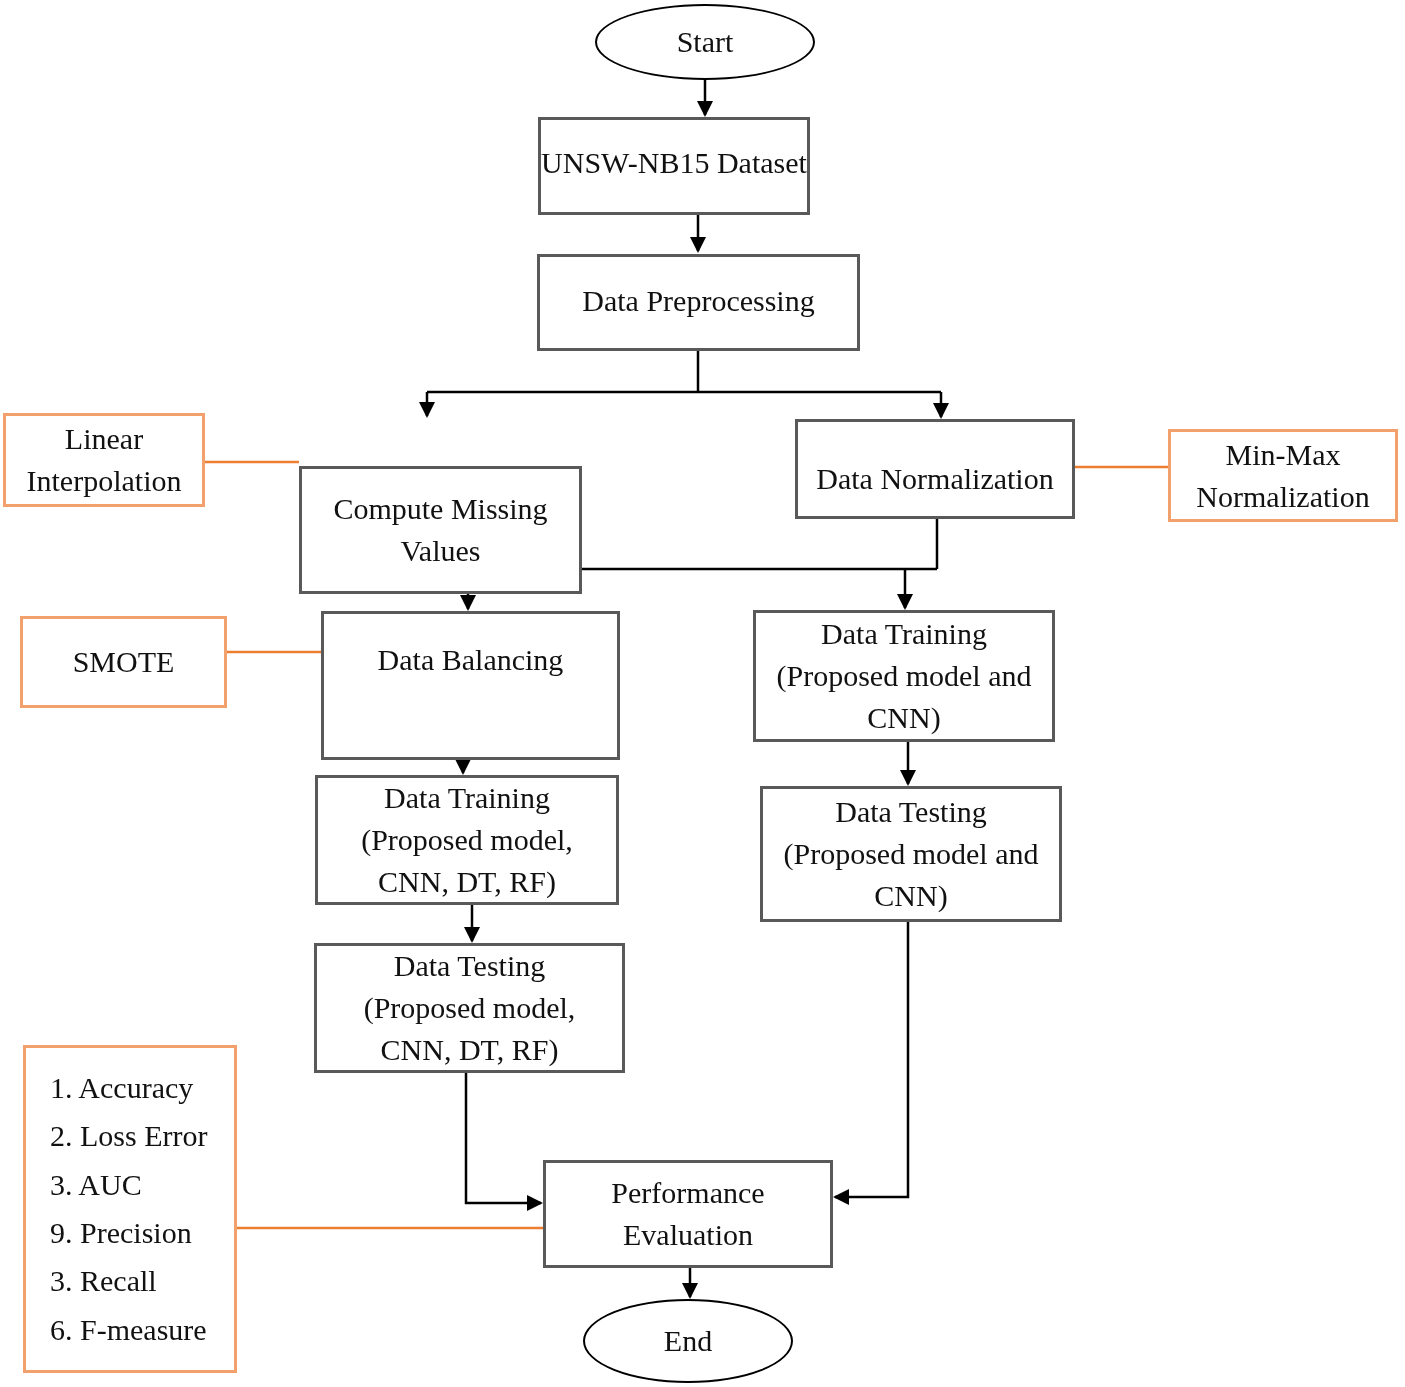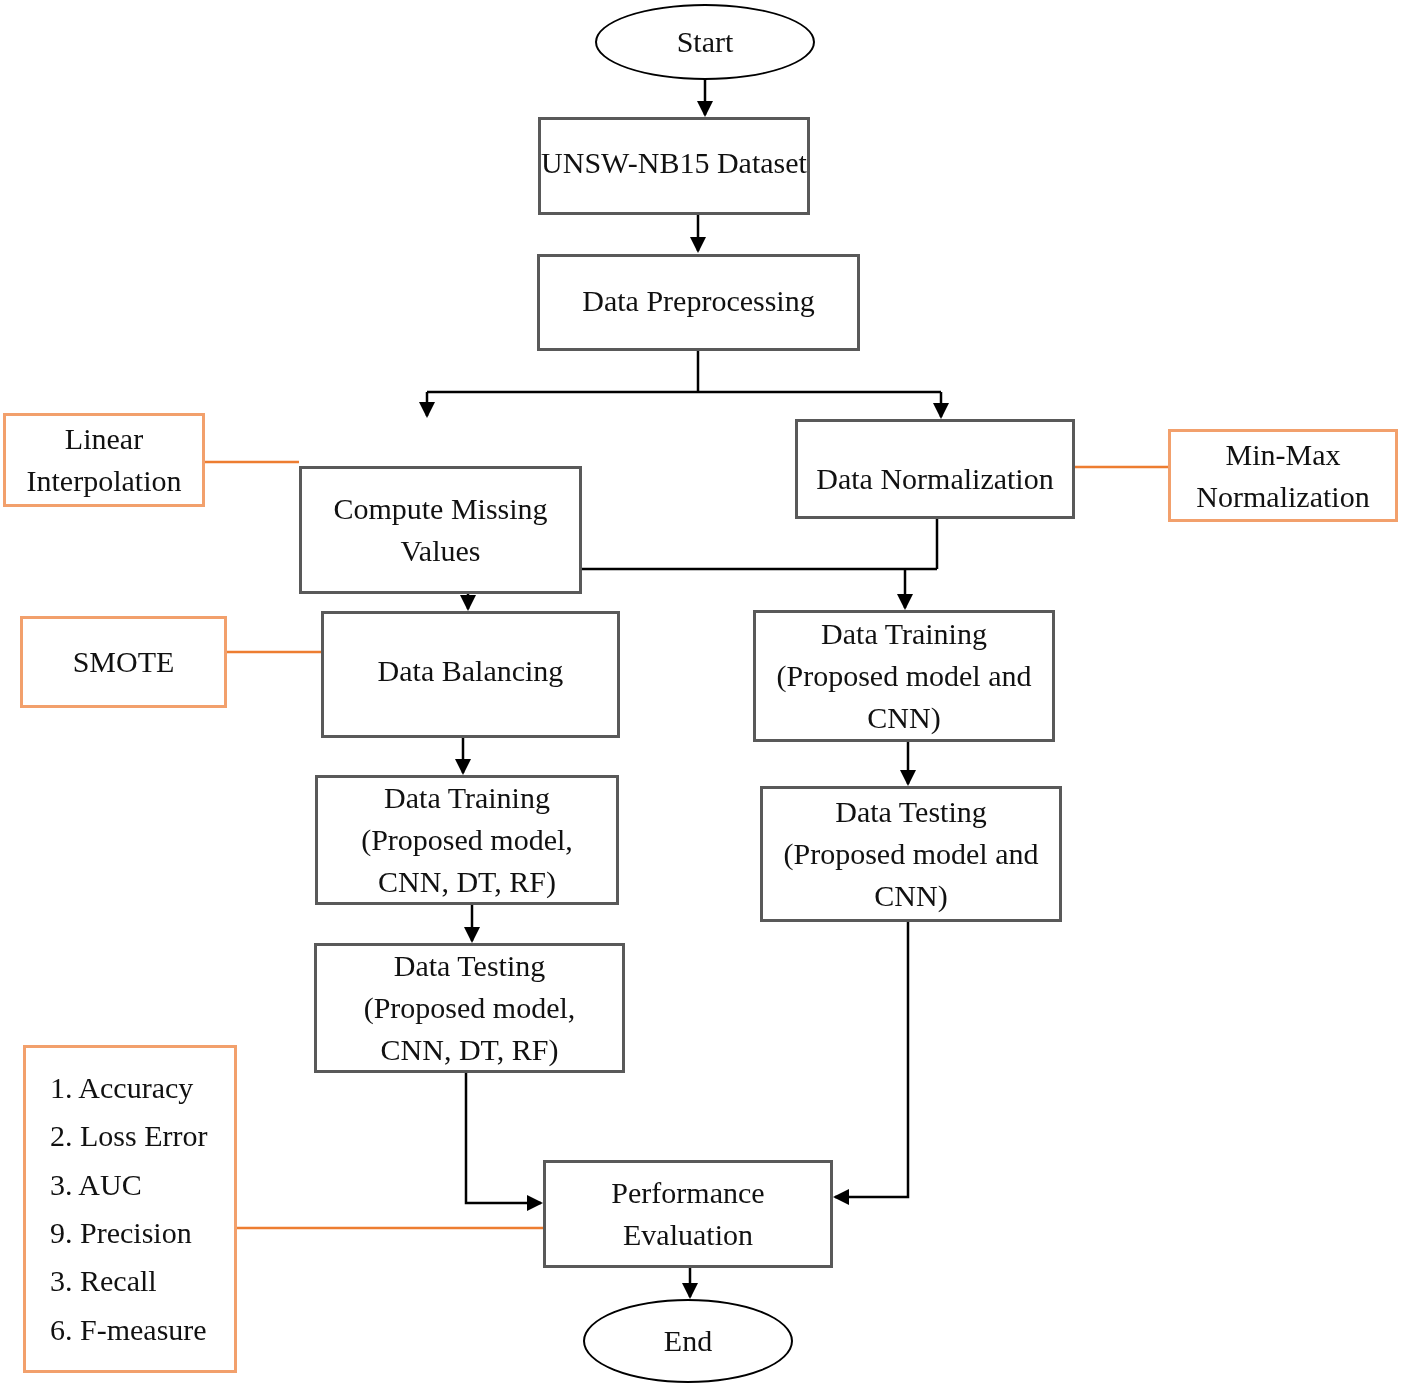--- a/index.html
+++ b/index.html
@@ -91,21 +91,21 @@
 
   <div class="node orange" style="left:1168px;top:420px;width:230px;height:93px;margin-top:9px;">
     <span class="lbl">Min-Max
 Normalization</span>
   </div>
 
   <div class="node orange" style="left:20px;top:616px;width:207px;height:92px;">
     <span class="lbl">SMOTE</span>
   </div>
 
-  <div class="node rect align-top" style="left:321px;top:611px;width:299px;height:127px;padding-top:36px;">
+  <div class="node rect align-top" style="left:321px;top:611px;width:299px;height:149px;padding-top:25px;">
     <span class="lbl">Data Balancing</span>
   </div>
 
   <div class="node rect" style="left:753px;top:610px;width:302px;height:132px;">
     <span class="lbl">Data Training
 (Proposed model and
 CNN)</span>
   </div>
 
   <div class="node rect" style="left:315px;top:775px;width:304px;height:130px;">

